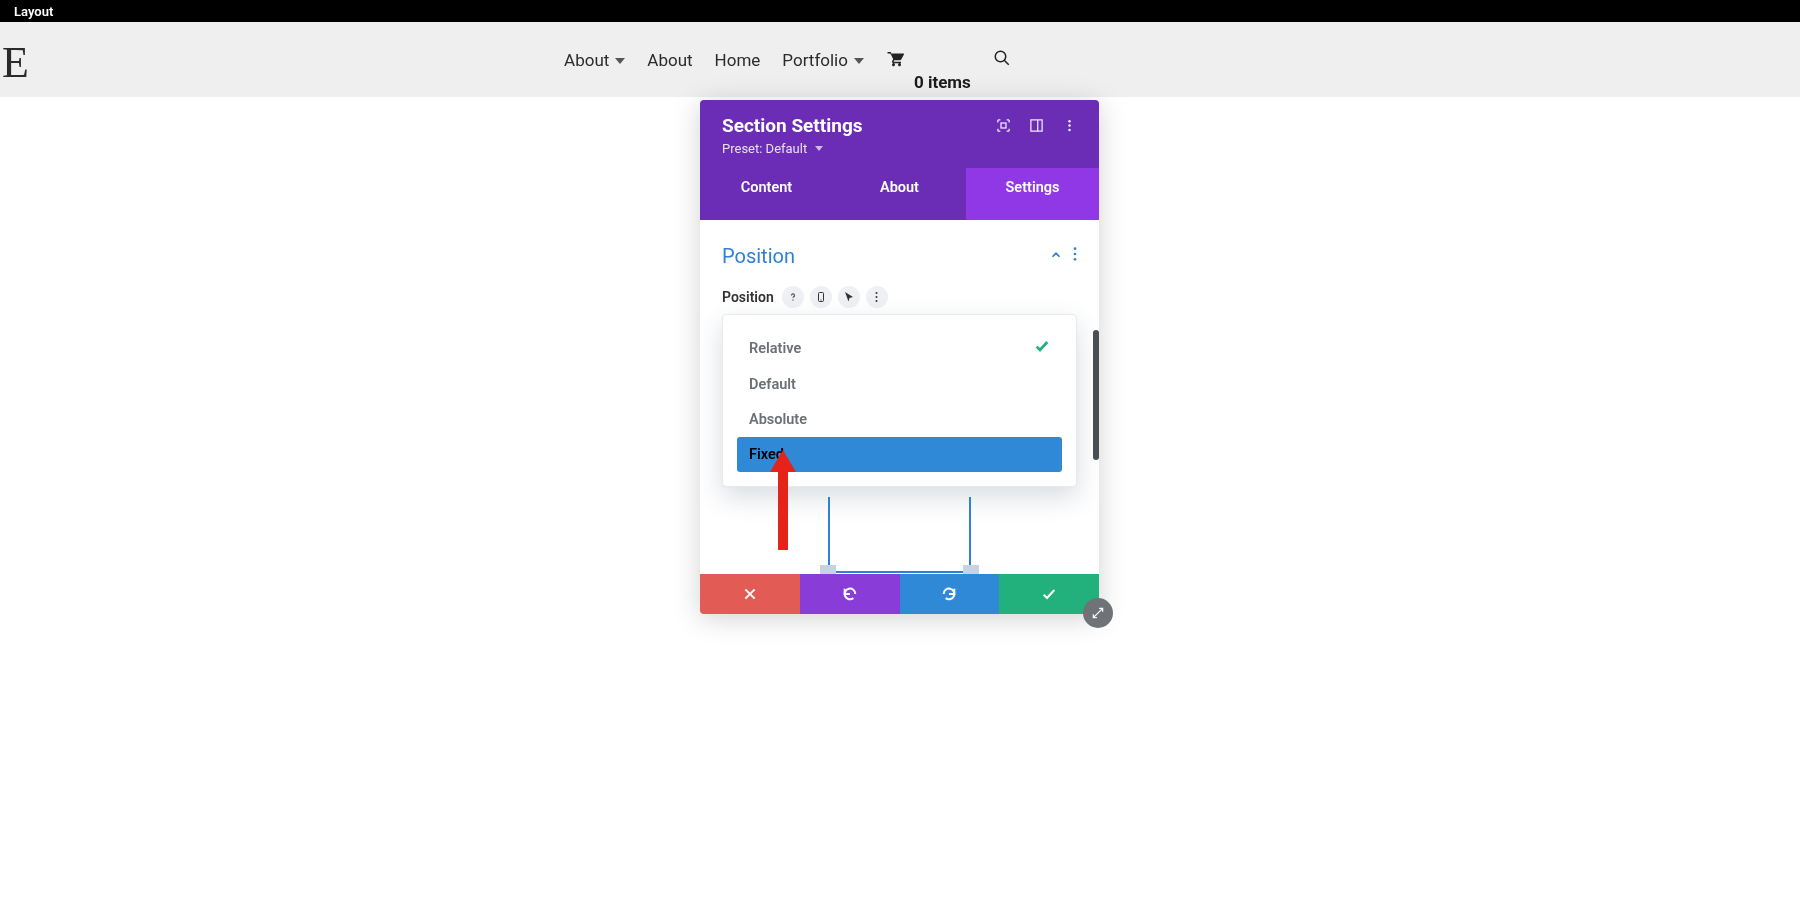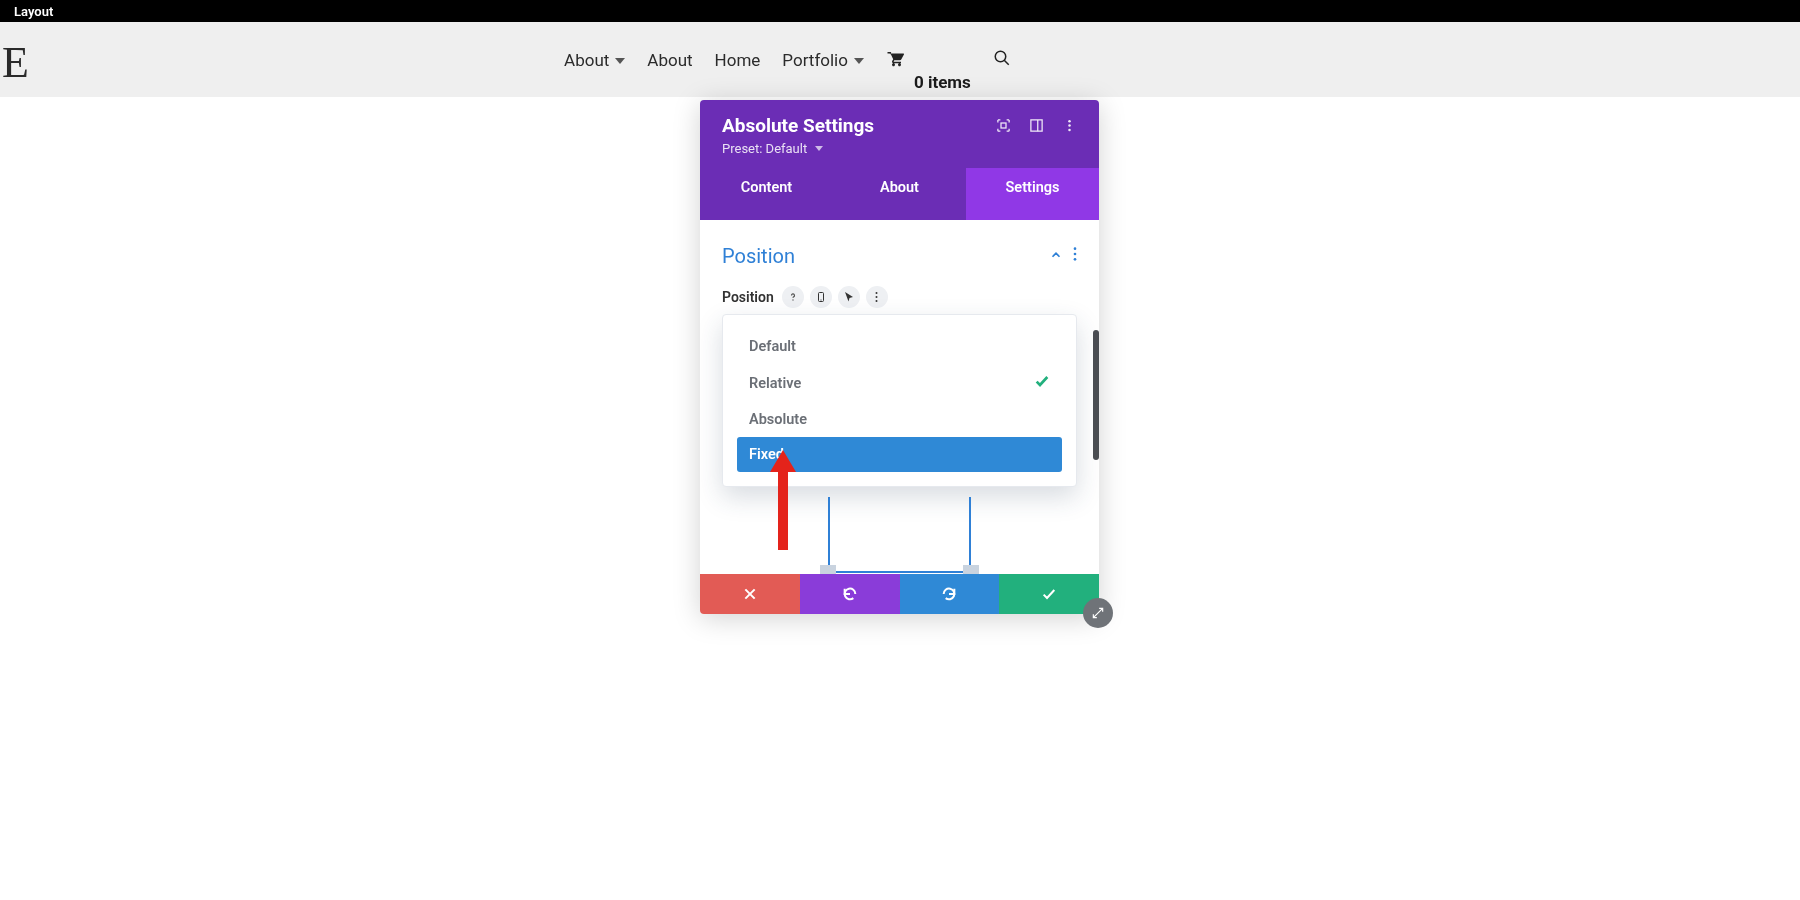--- a/index.html
+++ b/index.html
@@ -159,21 +159,21 @@
     color: #6b6f76;
     font-weight: 600;
     border-radius: 3px;
     display: flex;
     align-items: center;
   }
   .dropdown-item.selected .check { margin-left:auto; color:#22b07d; }
   .dropdown-item.selected .check svg { width:16px;height:16px; }
   .dropdown-item.highlight {
     background: #2f89d6;
-    color: #ffffff;
+    color: #000000;
   }
 
   .bbox-area {
     margin: 10px 28px 0 28px;
     height: 84px;
     position: relative;
   }
   .bbox-frame {
     position: absolute;
     left: 78px; right: 78px; top: 0; bottom: 8px;
@@ -278,21 +278,21 @@
           </svg>
       </span>
     </span>
   </div>
 </div>
 
 <div class="panel">
 
   <div class="panel-header">
     <div class="panel-title-wrap">
-      <div class="panel-title">Absolute Settings</div>
+      <div class="panel-title">Section Settings</div>
       <div class="panel-subtitle">
         <span>Preset: Default</span>
         <span class="caret"></span>
       </div>
     </div>
     <div class="panel-header-icons">
       <span>
           <svg viewBox="0 0 24 24">
             <rect x="8" y="8" width="8" height="8" fill="none" stroke="#fff" stroke-width="2"></rect>
             <path d="M3 3h4M3 3v4M21 3h-4M21 3v4M3 21h4M3 21v-4M21 21h-4M21 21v-4" stroke="#fff" stroke-width="2"></path>
@@ -360,32 +360,32 @@
       <span class="field-ico more">
         <svg viewBox="0 0 6 24" fill="#333">
             <circle cx="3" cy="4" r="2"></circle>
             <circle cx="3" cy="12" r="2"></circle>
             <circle cx="3" cy="20" r="2"></circle>
           </svg>
       </span>
     </div>
 
     <div class="dropdown">
-      <div class="dropdown-item">
-        <span>Default</span>
-      </div>
       <div class="dropdown-item selected">
         <span>Relative</span>
         <span class="check">
           <svg viewBox="0 0 24 24" fill="none" stroke="#22b07d" stroke-width="4">
               <polyline points="4 13 9 18 20 6"></polyline>
             </svg>
         </span>
       </div>
       <div class="dropdown-item">
+        <span>Default</span>
+      </div>
+      <div class="dropdown-item">
         <span>Absolute</span>
       </div>
       <div class="dropdown-item highlight">
         <span>Fixed</span>
       </div>
     </div>
 
     <div class="bbox-area">
       <div class="bbox-frame"></div>
       <div class="bbox-handle bl"></div>

